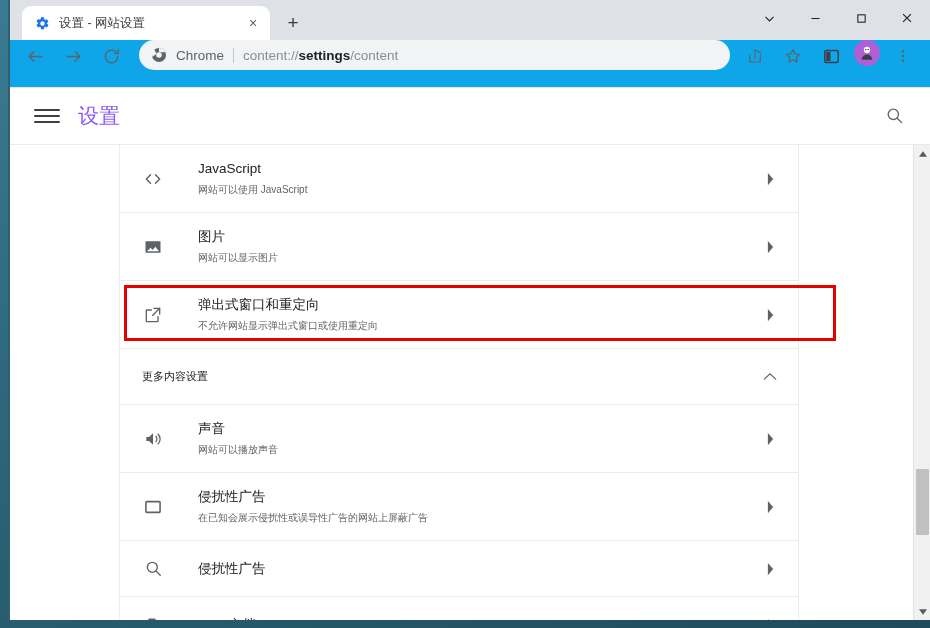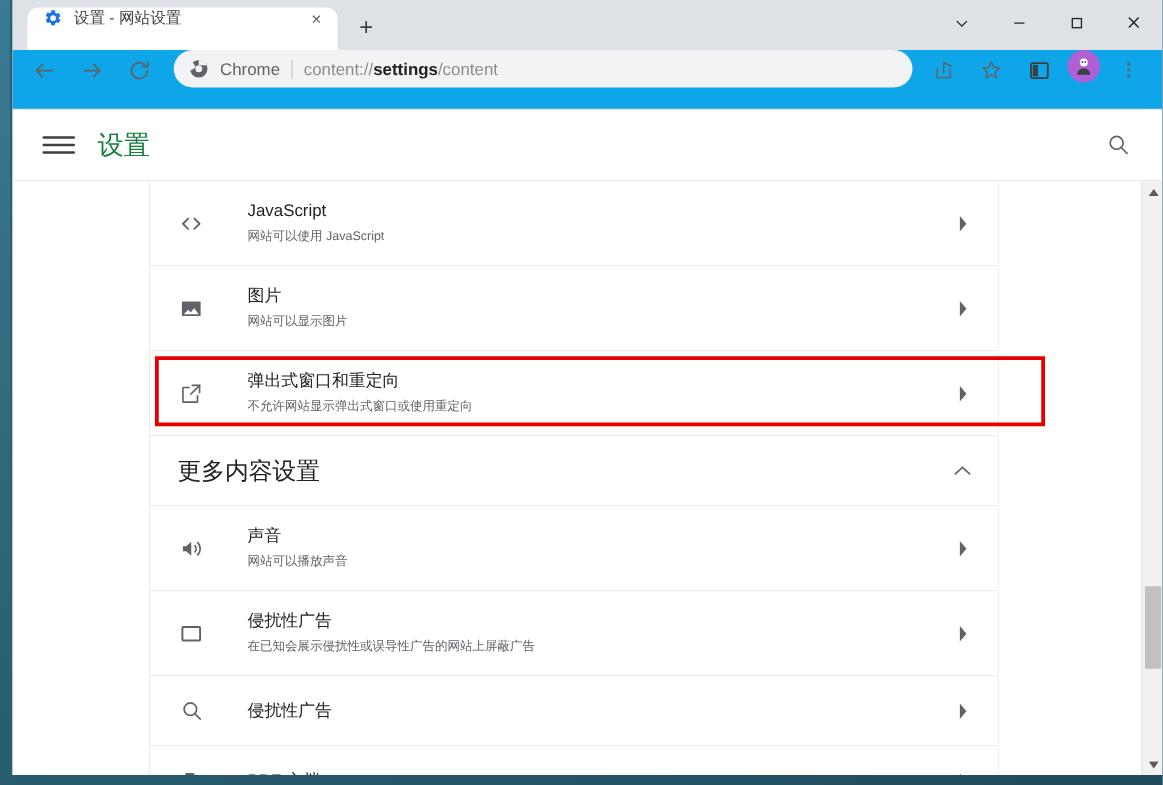--- a/index.html
+++ b/index.html
@@ -31,21 +31,21 @@
     display: flex;
     align-items: flex-end;
   }
   #tab {
     position: relative;
     margin-left: 12px;
     width: 248px; height: 34px;
     background: #ffffff;
     border-radius: 9px 9px 0 0;
     display: flex;
-    align-items: flex-start;
+    align-items: center;
     padding: 0 8px 0 12px;
   }
   #tab .favicon {
     width: 16px; height: 16px;
     flex: 0 0 16px;
     display: flex; align-items: center; justify-content: center;
     margin-right: 9px;
   }
   #tab .tab-title {
     flex: 1 1 auto;
@@ -157,21 +157,21 @@
     width: 26px; height: 26px;
     display: flex; flex-direction: column; justify-content: center;
     gap: 4px;
     cursor: pointer;
     flex: 0 0 26px;
   }
   #hamburger span { display:block; height: 2px; background: #3c4043; border-radius: 1px;}
   #settings-title {
     margin-left: 18px;
     font-size: 21px;
-    color: #15803d;
+    color: #8b5cf6;
     flex: 1 1 auto;
   }
   #search-settings {
     width: 32px; height: 32px;
     display: flex; align-items: center; justify-content: center;
     color: #5f6368;
     border-radius: 50%;
     cursor: pointer;
   }
   
@@ -238,21 +238,21 @@
     display: flex;
     align-items: center;
     height: 56px;
     padding: 0 18px 0 22px;
     cursor: pointer;
     background: #ffffff;
     border-bottom: 1px solid #ebebeb;
   }
   .section-head .sh-label {
     flex: 1 1 auto;
-    font-size: 19px;
+    font-size: 11px;
     color: #202124;
   }
   .section-head .sh-chevron {
     flex: 0 0 20px;
     display: flex; align-items: center; justify-content: center;
     color: #5f6368;
   }
   
   #highlight {
     position: absolute;

